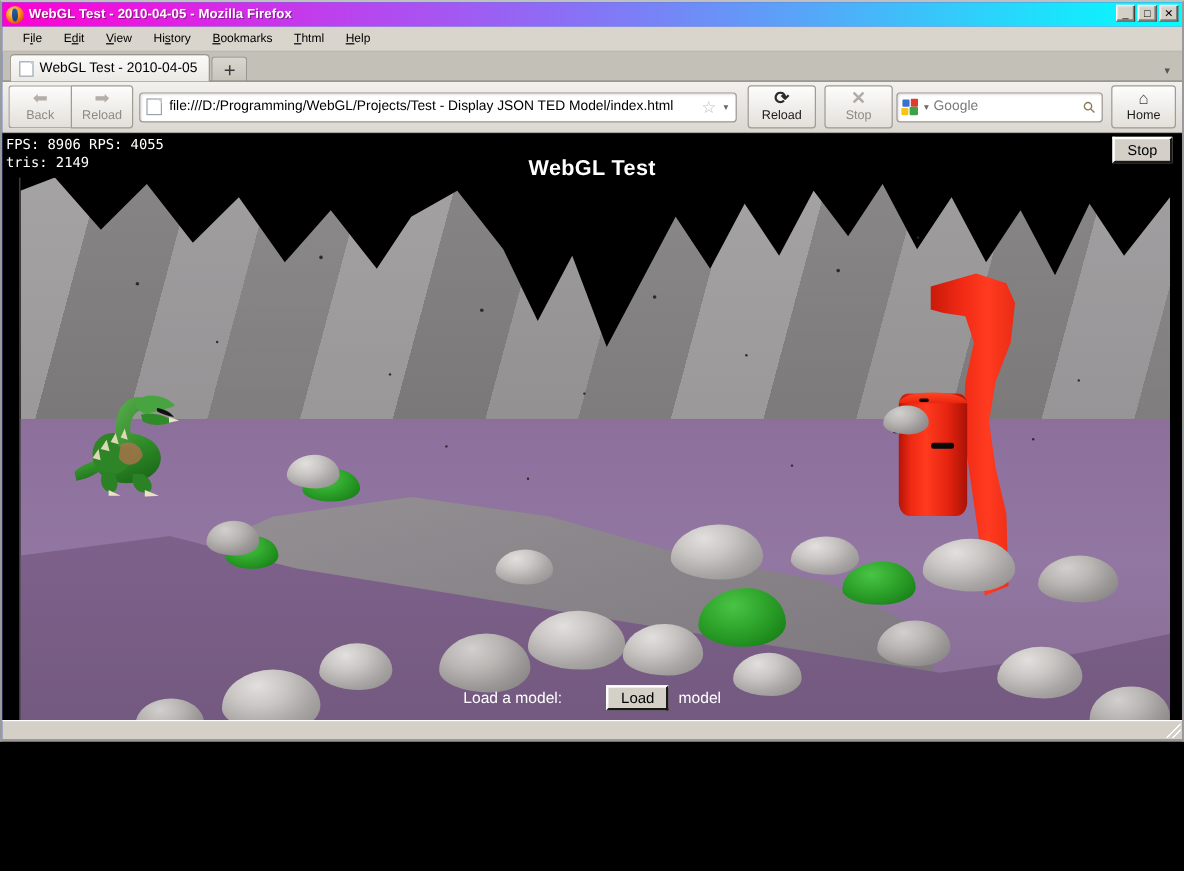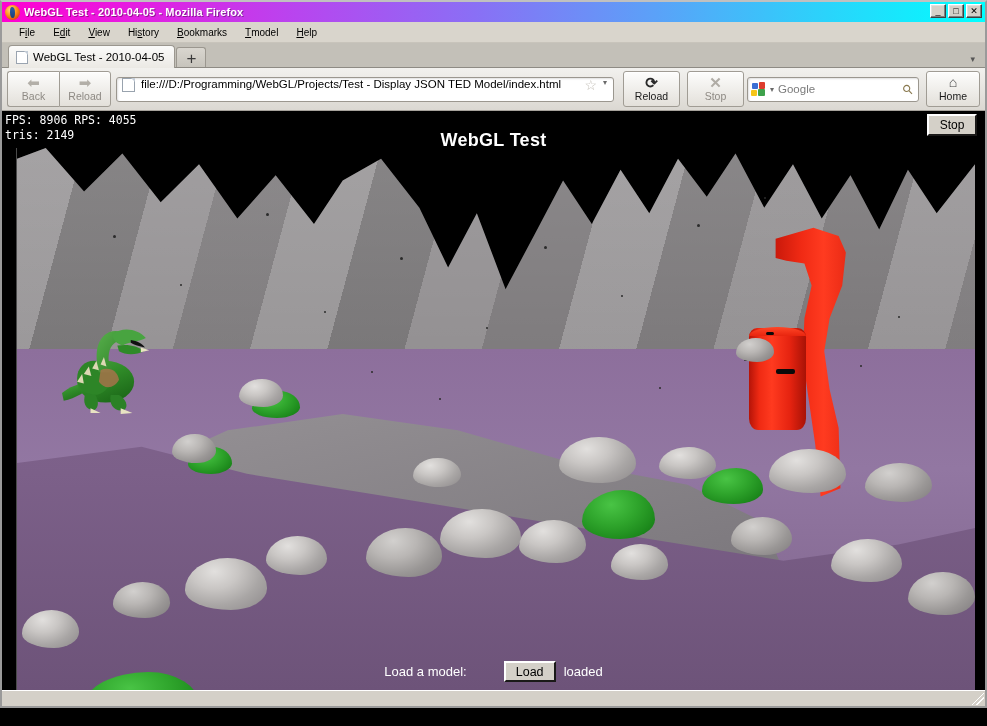--- a/index.html
+++ b/index.html
@@ -7,21 +7,21 @@
   html, body {
     width: 987px; height: 726px;
     overflow: hidden;
     font-family: "Liberation Sans", sans-serif;
     background: #000;
   }
 
   
   #window {
     position: absolute; left: 0; top: 0;
-    width: 987px; height: 708px;
+    width: 987px; height: 618px;
     background: #1d4ed8;
     border: 2px solid #9a9a9a;
     border-top: 2px solid #c0c0c0;
     display: flex; flex-direction: column;
   }
 
   
   #titlebar {
     height: 20px; flex: 0 0 20px;
     background: linear-gradient(to right, #ff00d0 0%, #e81ae0 12%, #b845ef 30%, #8a6ff5 48%, #5ca0f8 66%, #2ad4fb 84%, #00ffff 100%);
@@ -156,21 +156,21 @@
   #btn-stop .ic { font-size: 15px; line-height: 13px; color: #b0aca5; font-weight: bold; }
   #btn-stop { color: #8e8a84; }
   #btn-home { width: 54px; margin-left: 4px; }
   #btn-home .ic { font-size: 14px; line-height: 13px; color: #444; }
 
   #urlbar {
     flex: 1 1 auto; height: 25px;
     background: #ffffff;
     border: 1px solid #9b978f;
     border-radius: 3px;
-    display: flex; align-items: flex-start;
+    display: flex; align-items: center;
     gap: 6px; padding: 0 4px 0 5px;
     margin: 0 2px;
     box-shadow: inset 1px 1px 2px rgba(0,0,0,0.13);
     min-width: 0;
   }
   #url-favicon {
     width: 13px; height: 14px; flex: 0 0 13px;
     background: #ffffff; border: 1px solid #99a3ae;
     position: relative;
   }
@@ -396,21 +396,21 @@
       <div class="winbtn">✕</div>
     </div>
   </div>
 
   <div id="menubar">
     <div class="menu-item"><span>F</span><span class="mn">i</span><span>le</span></div>
     <div class="menu-item"><span>E</span><span class="mn">d</span><span>it</span></div>
     <div class="menu-item"><span></span><span class="mn">V</span><span>iew</span></div>
     <div class="menu-item"><span>Hi</span><span class="mn">s</span><span>tory</span></div>
     <div class="menu-item"><span></span><span class="mn">B</span><span>ookmarks</span></div>
-    <div class="menu-item"><span></span><span class="mn">T</span><span>model</span></div>
+    <div class="menu-item"><span></span><span class="mn">T</span><span>html</span></div>
     <div class="menu-item"><span></span><span class="mn">H</span><span>elp</span></div>
   </div>
 
   <div id="tabstrip">
     <div class="tab">
       <span class="tab-favicon"></span>
       <span>WebGL Test - 2010-04-05</span>
     </div>
     <div id="newtab">+</div>
     <div id="tabmenu-arrow">▾</div>
@@ -573,21 +573,21 @@
       <div class="rock dim" style="left:74.5%;top:68.0%;width:6.4%;height:7.0%;"></div>
       <div class="rock" style="left:85.0%;top:72.0%;width:7.4%;height:8.0%;"></div>
       <div class="rock dim" style="left:93.0%;top:78.0%;width:7.0%;height:8.0%;"></div>
       <div class="rock" style="left:0.5%;top:85.0%;width:6.0%;height:7.0%;"></div>
       <div class="rock dim" style="left:75.0%;top:35.0%;width:4.0%;height:4.5%;"></div>
     </div>
 
     <div id="bottom-controls">
       <span id="load-label">Load a model:</span>
       <div id="load-button">Load</div>
-      <span id="load-status">loaded</span>
+      <span id="load-status">model</span>
     </div>
 
   </div>
 
   <div id="statusbar">
     <div id="resize-grip"></div>
   </div>
 
 </div>
 

